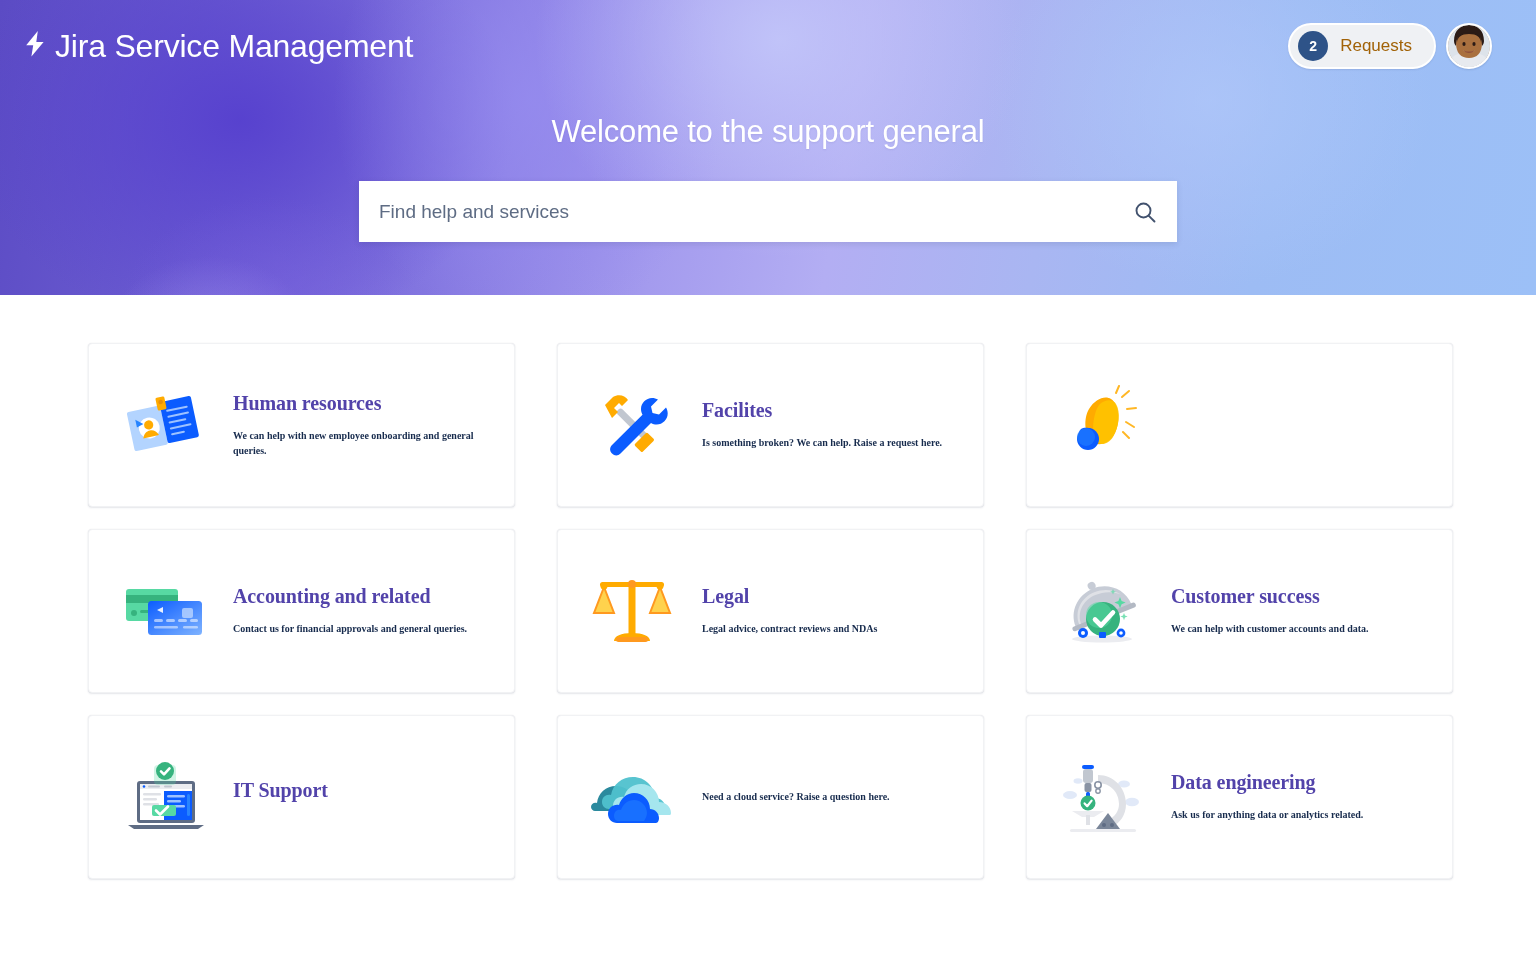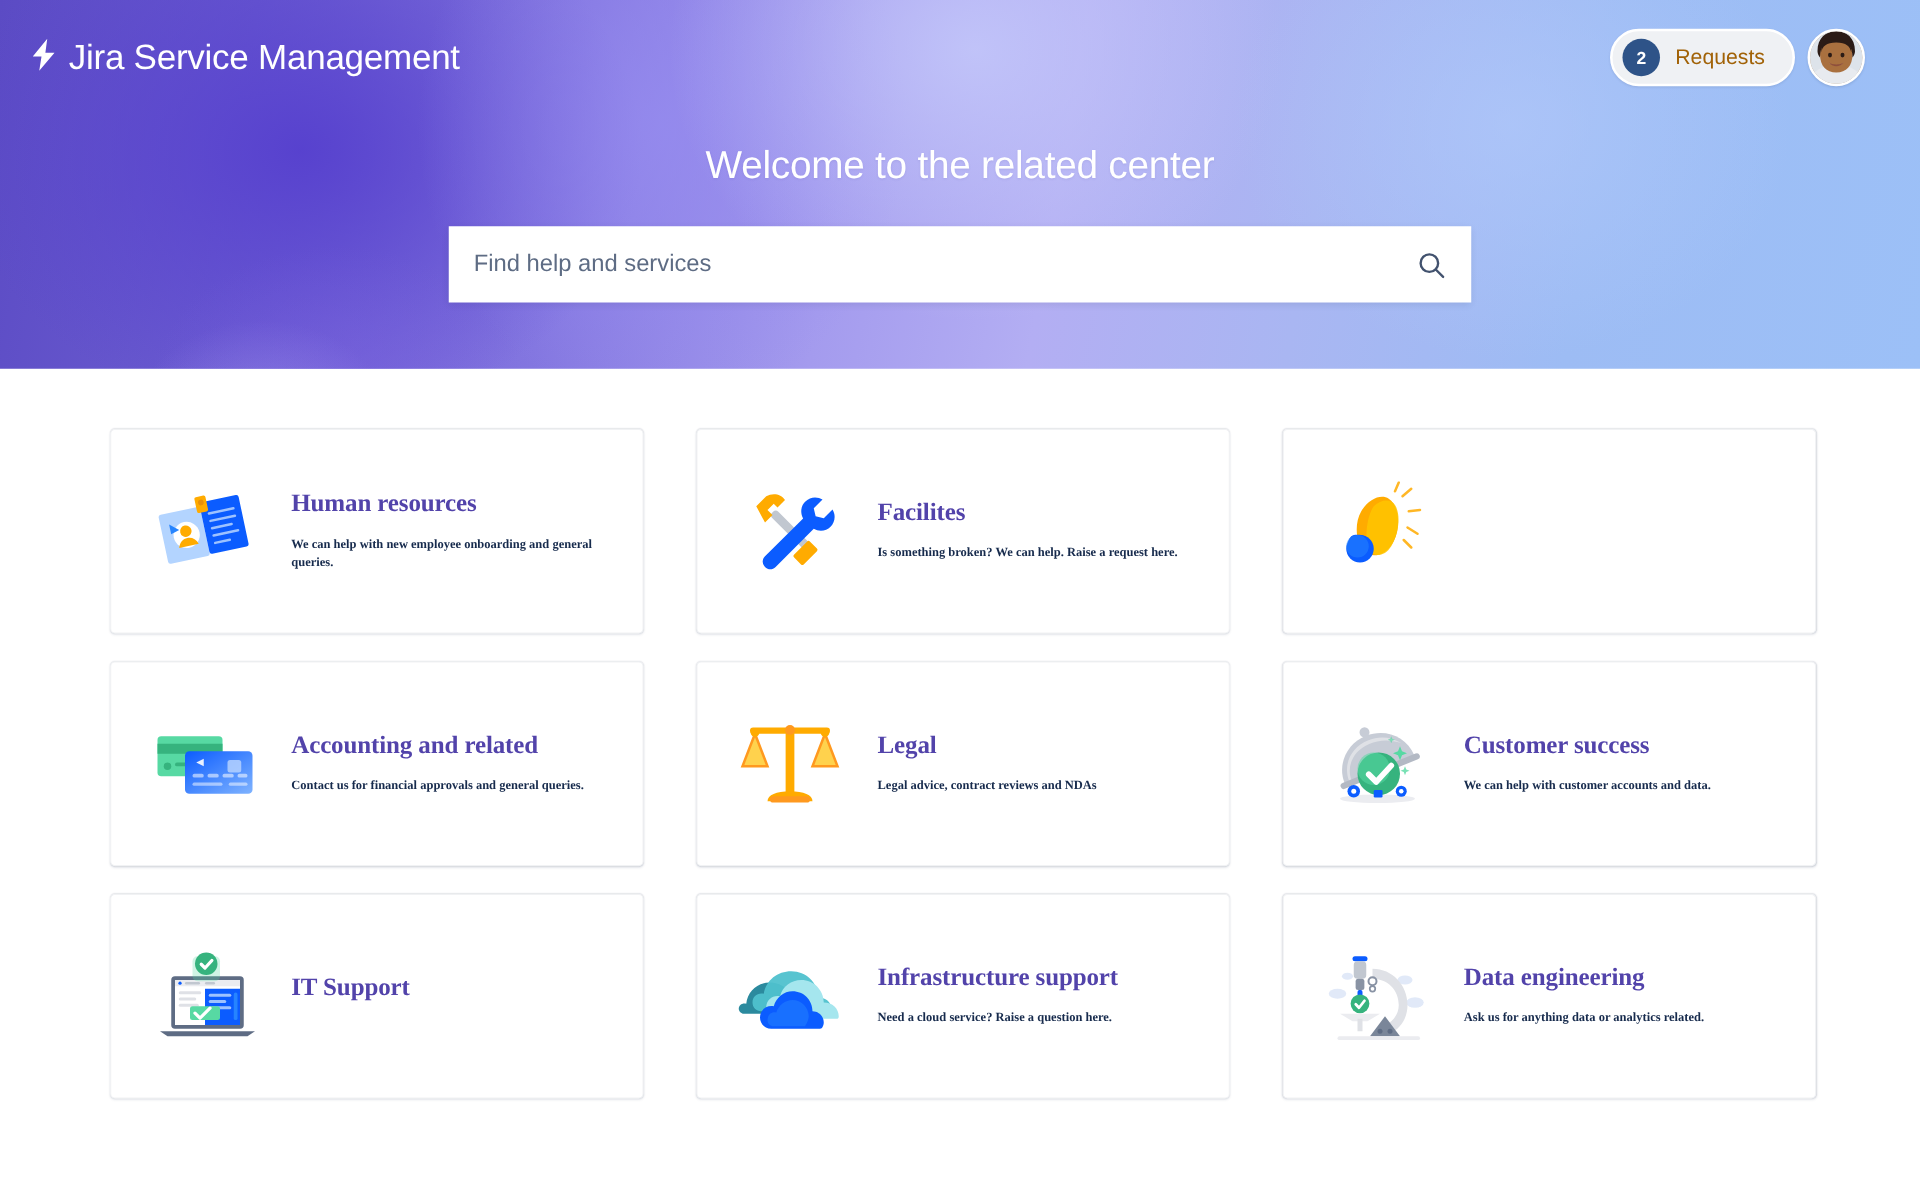--- a/index.html
+++ b/index.html
@@ -79,21 +79,21 @@
     z-index: 5;
   }
   .brand {
     display: flex;
     align-items: center;
     gap: 9px;
   }
   .brand-logo { display: block; }
   .brand-name {
     color: #ffffff;
-    font-size: 28px;
+    font-size: 32px;
     font-weight: 500;
     letter-spacing: -0.2px;
     white-space: nowrap;
   }
 
   .topbar-right {
     display: flex;
     align-items: center;
     gap: 10px;
   }
@@ -279,21 +279,21 @@
             <ellipse cx="26" cy="19" rx="1.6" ry="1.9" fill="#2B1B16"></ellipse>
             <path d="M15 25 C18 28 24 28 27 25 C25 28 17 28 15 25 Z" fill="#FFFFFF"></path>
             <path d="M15 25 C18 29 24 29 27 25 C24 27 18 27 15 25 Z" fill="#8E4F3C"></path>
           </g>
         </svg>
       </div>
     </div>
   </div>
 
   <div class="hero-center">
-    <h1 class="hero-title">Welcome to the related center</h1>
+    <h1 class="hero-title">Welcome to the support general</h1>
     <div class="search-wrap">
       <input class="search-input" type="text" placeholder="Find help and services" style="">
       <span class="search-icon">
         <svg width="24" height="24" viewBox="0 0 24 24" fill="none">
           <circle cx="10.5" cy="10.5" r="7" stroke="#42526E" stroke-width="1.9"></circle>
           <line x1="15.6" y1="15.6" x2="21.5" y2="21.5" stroke="#42526E" stroke-width="1.9" stroke-linecap="round"></line>
         </svg>
       </span>
     </div>
   </div>
@@ -493,21 +493,20 @@
           <g>
             <path d="M8 46 C6 46 4 44 4 42 C4 39 7 37 10 38 C11 28 19 21 29 21 C39 21 47 28 48 38 C52 37 56 40 56 44 C56 45 55.5 46 55 46 Z" fill="#2B8A9E"></path>
             <path d="M22 44 C18 44 15 41 15 37 C15 32 19 29 24 30 C26 19 35 12 46 12 C58 12 67 21 68 33 C74 33 78 37 78 42 C78 43 77.6 44 77 44 Z" fill="#4FC1CE" opacity="0.95"></path>
             <path d="M36 50 C30 50 26 46 26 41 C26 35 31 31 37 32 C39 24 46 19 54 19 C64 19 72 27 72 37 C79 37 84 42 84 48 C84 49 83.6 50 83 50 Z" fill="#A5E6EE"></path>
             <path d="M30 58 C25 58 21 54 21 49 C21 43 26 39 32 40 C34 33 40 28 47 28 C56 28 63 35 63 44 C68 44 72 48 72 53 C72 55 71 58 69 58 Z" fill="#0B5CFF"></path>
             <path d="M32 56 C29 56 27 54 27 51 C27 47 30 44 34 45 C36 39 41 35 47 35 C54 35 60 41 60 48 C60 50 59 53 57 56 Z" fill="#2684FF" opacity="0.5"></path>
           </g>
         </svg>
       </div>
       <div class="card-body">
-        <div class="card-title">Infrastructure support</div>
         <div class="card-desc">Need a cloud service? Raise a question here.</div>
       </div>
     </div>
 
     <div class="card">
       <div class="card-icon">
         <svg width="86" height="84" viewBox="0 0 86 84">
           <g>
             <g fill="#DCE6F7" opacity="0.85">
               <ellipse cx="12" cy="40" rx="7" ry="4"></ellipse>

